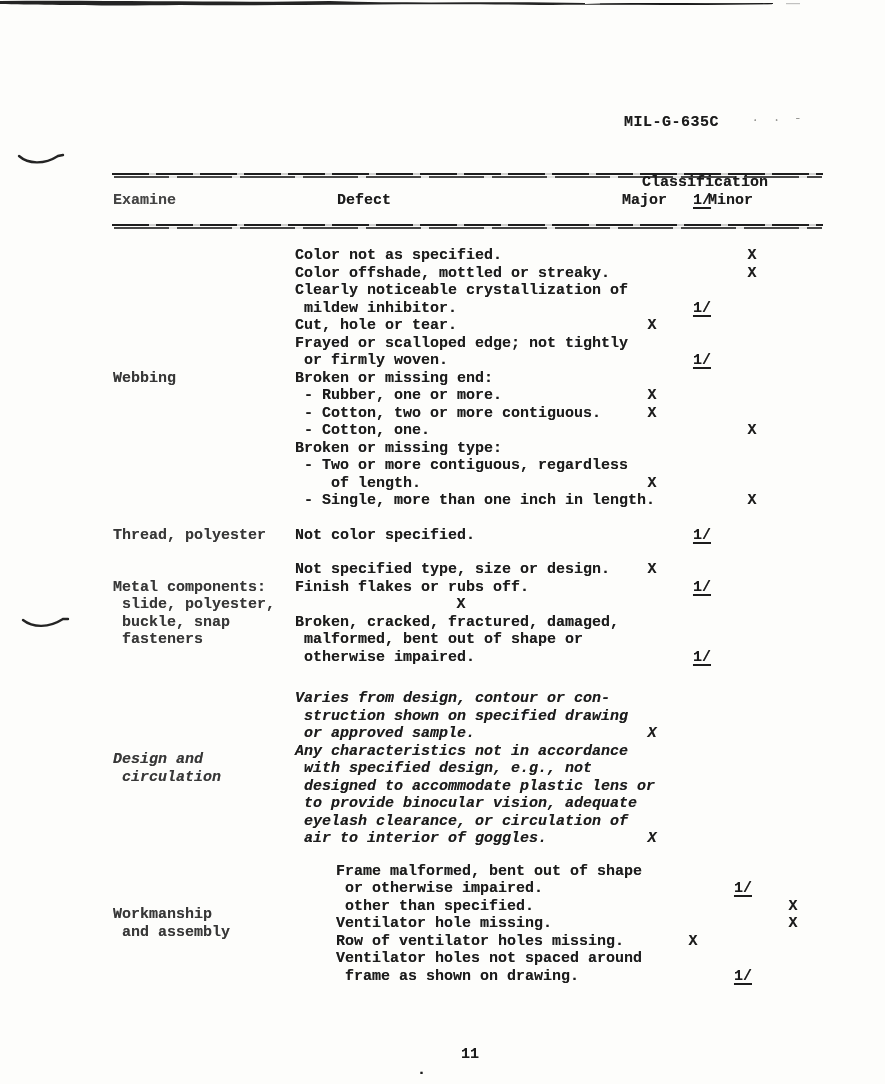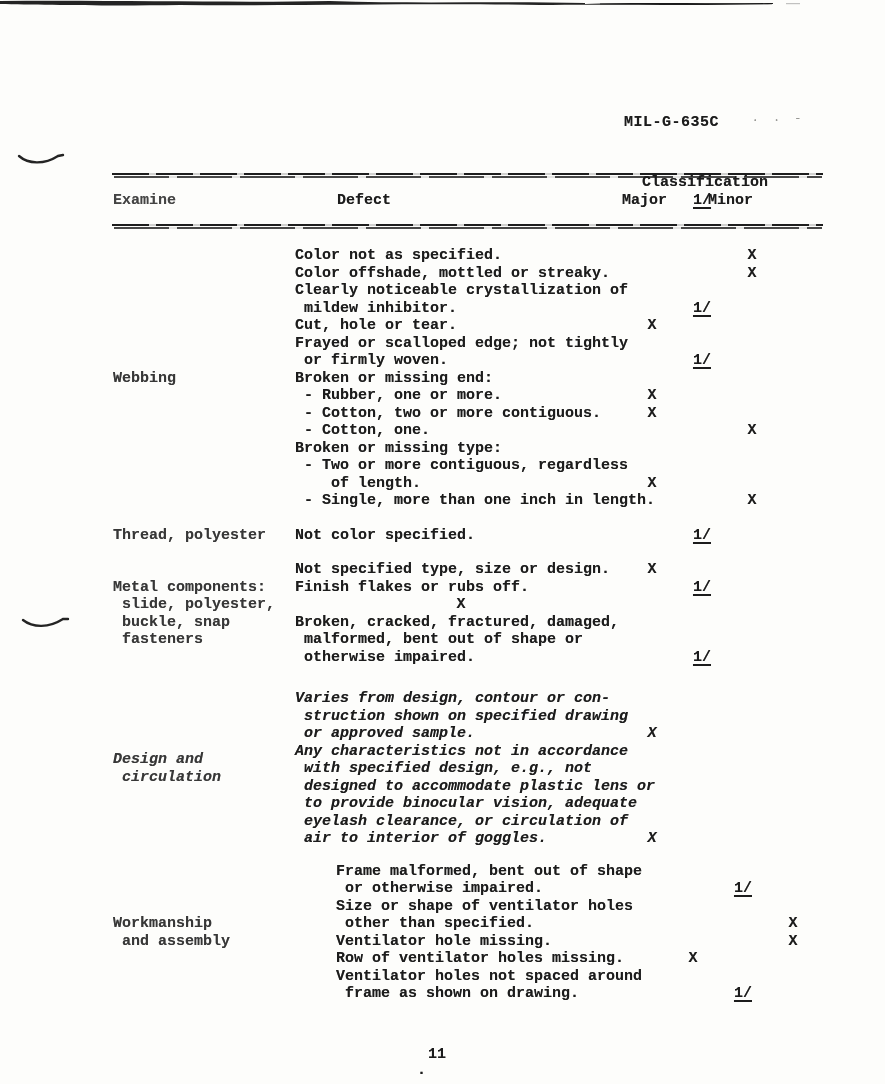--- a/index.html
+++ b/index.html
@@ -47,21 +47,21 @@
   .section:nth-child(4){margin-top:24px;font-style:italic;}
   .section:nth-child(5){margin-top:15px;gap:41px;}
   .examine-col{width:182px;flex:0 0 182px;white-space:pre;filter:blur(.25px);opacity:.88;}
   .exline{height:17.5px;line-height:17.5px;}
   .rows-col{flex:1;}
   .row{display:grid;grid-template-columns:332px 50px 50px 50px;height:17.5px;line-height:17.5px;}
   .cell-defect{white-space:pre;overflow:visible;}
   .cell-mark{text-align:center;}
   .cell-mark.mark-ref:not(:empty){text-decoration:underline;text-underline-offset:2.5px;text-decoration-thickness:1.5px;}
   
-  .page-number{position:absolute;left:428px;top:1046px;}
+  .page-number{position:absolute;left:461px;top:1046px;}
   .footer-dot{position:absolute;left:417px;top:1062px;font-weight:700;}
 </style>
 </head>
 <body>
 
 <div class="sheet">
 
   <svg class="scan-edge" viewBox="0 0 885 12" aria-hidden="true">
     <path d="M0,4 L0,1 C120,0 230,3 330,1 C420,4 500,1 585,3 L585,4 C640,2 700,4 773,3 L773,4 C700,6 610,4 540,5 C430,3 300,6 180,5 C110,6 40,5 0,4 Z" fill="#111" opacity="0.92"></path>
     <path d="M600,3.2 L772,3.0 L772,4.2 L600,4.6 Z" fill="#111" opacity="0.55"></path>
@@ -335,26 +335,20 @@
     <span class="cell-mark mark-minor"></span>
   </div>
 
   <div class="row">
     <span class="cell-defect"> or otherwise impaired.</span>
     <span class="cell-mark mark-major"></span>
     <span class="cell-mark mark-ref">1/</span>
     <span class="cell-mark mark-minor"></span>
   </div>
 
-  <div class="row">
-    <span class="cell-defect">Size or shape of ventilator holes</span>
-    <span class="cell-mark mark-major"></span>
-    <span class="cell-mark mark-ref"></span>
-    <span class="cell-mark mark-minor"></span>
-  </div>
 
   <div class="row">
     <span class="cell-defect"> other than specified.</span>
     <span class="cell-mark mark-major"></span>
     <span class="cell-mark mark-ref"></span>
     <span class="cell-mark mark-minor">X</span>
   </div>
 
   <div class="row">
     <span class="cell-defect">Ventilator hole missing.</span>

